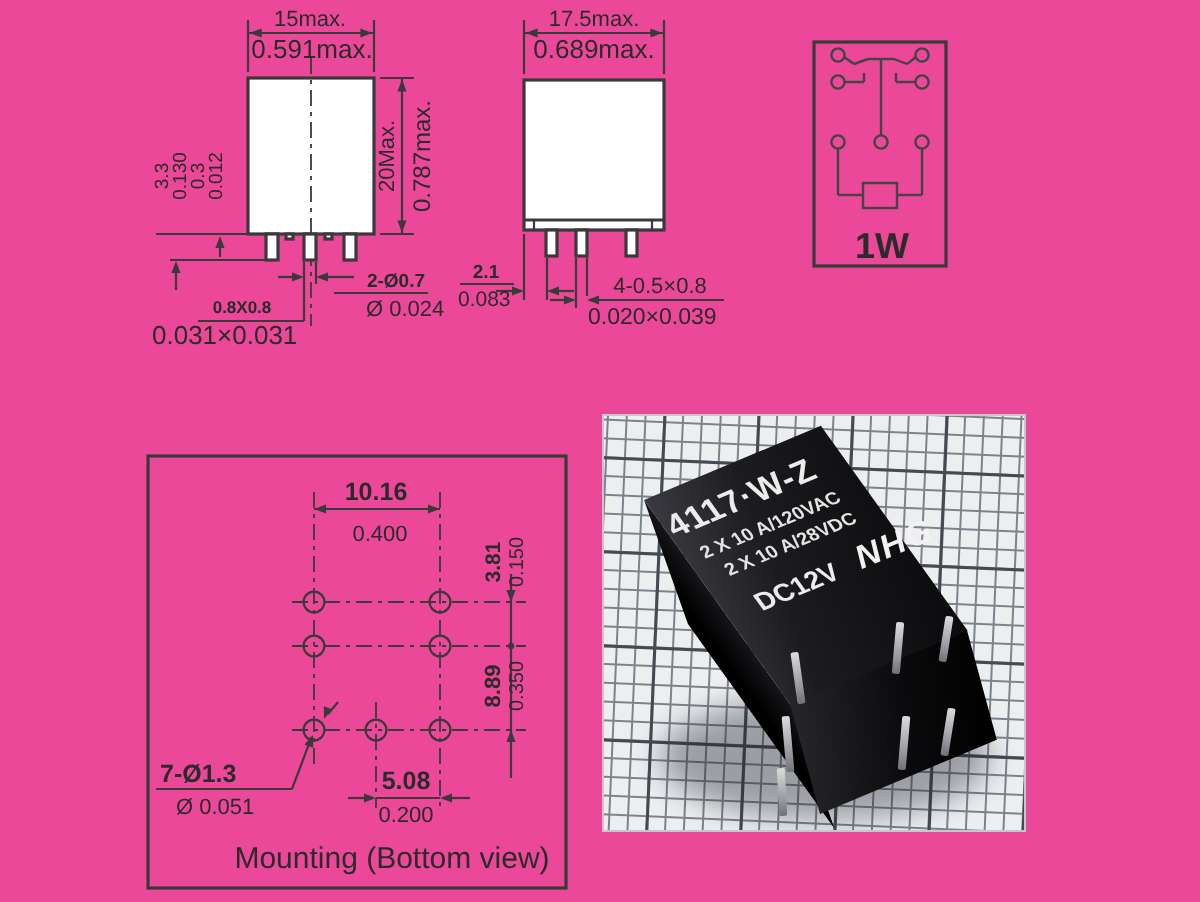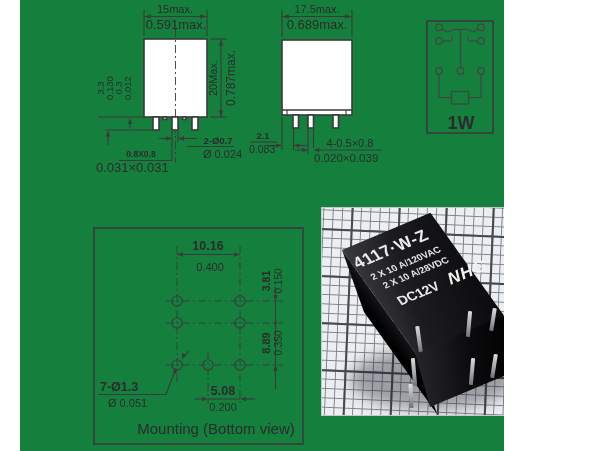--- a/index.html
+++ b/index.html
@@ -1,17 +1,17 @@
 <!DOCTYPE html>
 <html><head>
 <meta charset="utf-8">
 <style>
   html,body{margin:0;padding:0;background:#fff;}
-  .canvas{position:relative;width:484px;height:451px;background:#15803d;overflow:hidden;
-          font-family:"Liberation Sans",sans-serif;margin-left:20px;}
+  .canvas{position:relative;width:600px;height:451px;background:#ec4899;overflow:hidden;
+          font-family:"Liberation Sans",sans-serif;}
   svg{position:absolute;left:0;top:0;}
   svg text{fill:#2b2b2b;font-family:"Liberation Sans",sans-serif;}
   .b{font-weight:bold;}
   .ol{stroke:#3a3a3a;stroke-width:1.6;fill:#fff;}
   .oln{stroke:#3a3a3a;stroke-width:1.6;fill:none;}
   .dl{stroke:#3a3a3a;stroke-width:1.1;fill:none;}
   .cl{stroke:#3a3a3a;stroke-width:0.9;fill:none;stroke-dasharray:8 3 2 3;}
   .ah{fill:#3a3a3a;stroke:none;}
   .sch{stroke:#444;stroke-width:1.2;fill:none;}
 

